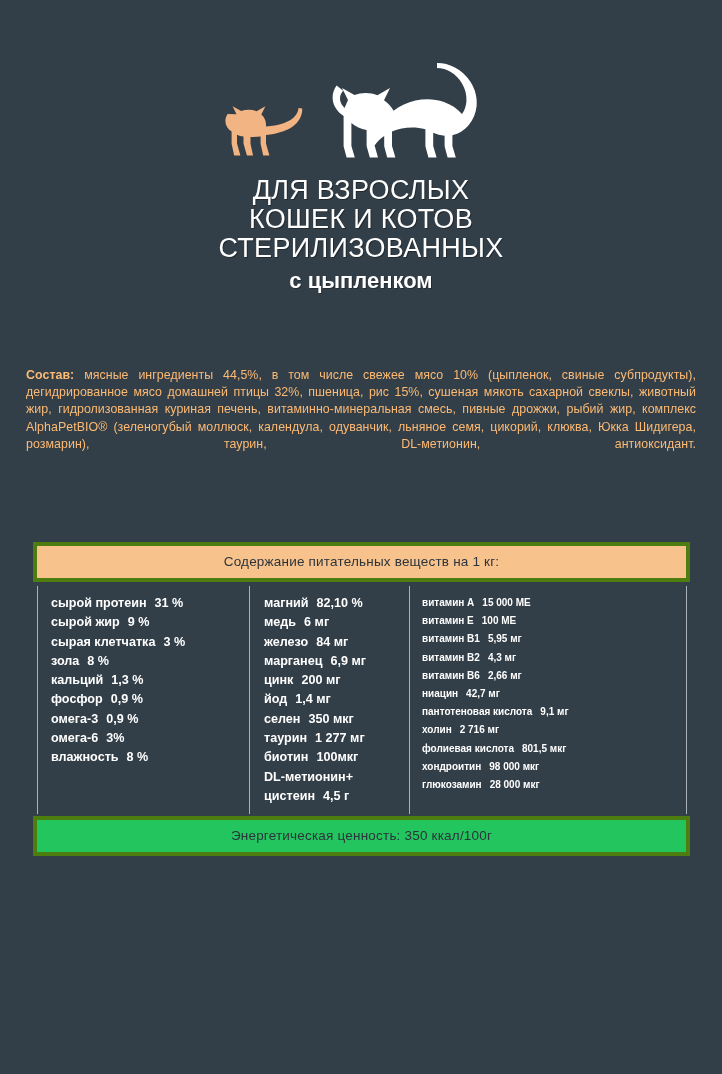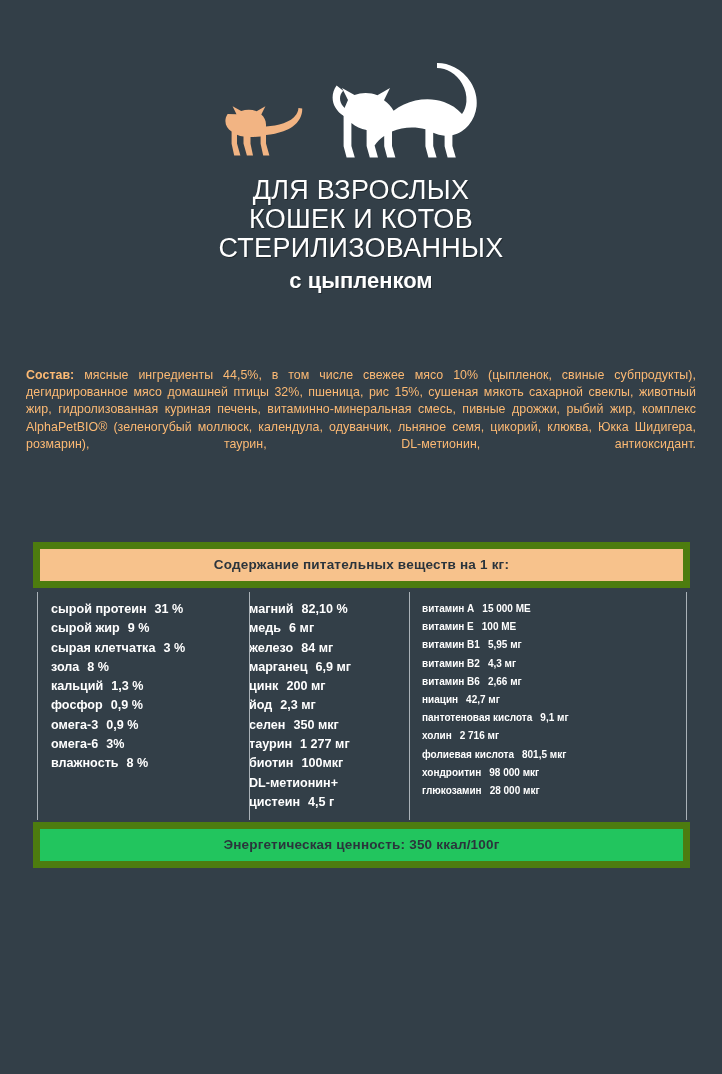--- a/index.html
+++ b/index.html
@@ -66,23 +66,23 @@
 
   
   .panel {
     position: absolute;
     left: 33px;
     top: 542px;
     width: 657px;
   }
   .bar {
     background: #f7c28c;
-    border: 7px solid #4d7c0f;
+    border: 4px solid #4d7c0f;
     color: #2b343c;
-    font-weight: bold;
+    font-weight: normal;
     font-size: 13.5px;
     text-align: center;
     padding: 8px 0 9px 0;
     letter-spacing: 0.2px;
     box-sizing: border-box;
   }
   .bar-bottom { margin-top: 0; }
 
   .cols {
     display: flex;
@@ -93,21 +93,21 @@
     position: absolute;
     top: 4px;
     bottom: 2px;
     width: 1px;
     background: #aab2b8;
   }
   .col {
     box-sizing: border-box;
   }
   .col-1 { width: 216px; padding-left: 18px; padding-right: 8px; }
-  .col-2 { width: 160px; padding-right: 6px; }
+  .col-2 { width: 160px; padding-left: 15px; padding-right: 6px; }
   .col-3 { width: 281px; padding-left: 13px; padding-right: 16px; }
 
   .row {
     display: flex;
     justify-content: flex-start;
     align-items: baseline;
     font-size: 12.6px;
     line-height: 19.3px;
     font-weight: bold;
     white-space: nowrap;
@@ -263,21 +263,21 @@
         <div class="row">
           <span class="k">марганец</span>
           <span class="v">6,9 мг</span>
         </div>
         <div class="row">
           <span class="k">цинк</span>
           <span class="v">200 мг</span>
         </div>
         <div class="row">
           <span class="k">йод</span>
-          <span class="v">2,3 мг</span>
+          <span class="v">1,4 мг</span>
         </div>
         <div class="row">
           <span class="k">селен</span>
           <span class="v">350 мкг</span>
         </div>
         <div class="row">
           <span class="k">таурин</span>
           <span class="v">1 277 мг</span>
         </div>
         <div class="row">

